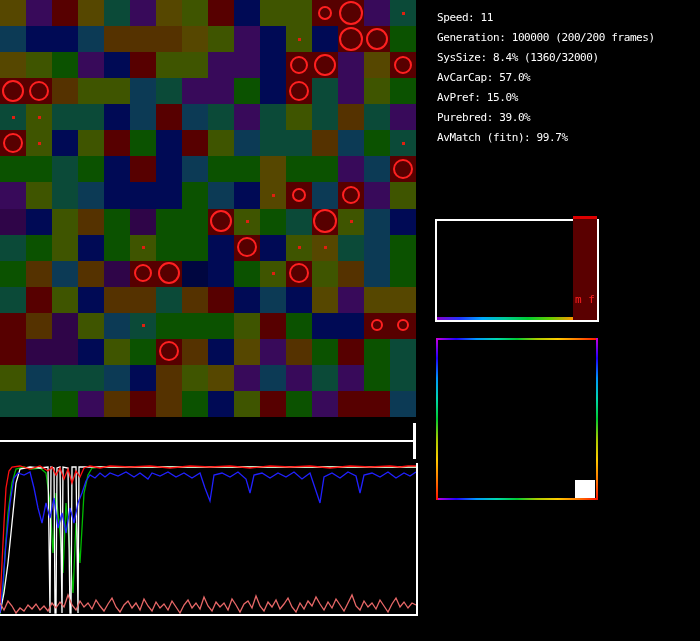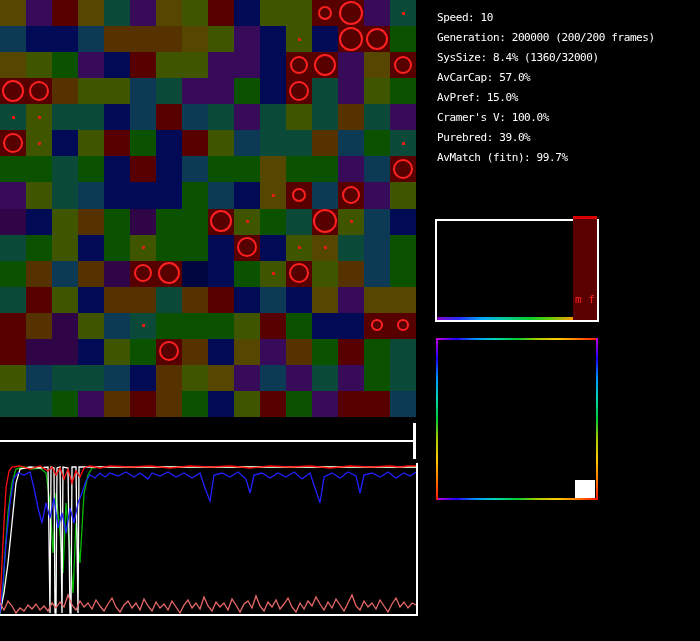--- a/index.html
+++ b/index.html
@@ -336,21 +336,21 @@
       <div class="agent-dot" style="background: rgb(224, 32, 16); left: 246px; top: 220px;"></div>
       <div class="agent-dot" style="background: rgb(224, 32, 16); left: 350px; top: 220px;"></div>
       <div class="agent-dot" style="background: rgb(224, 32, 16); left: 298px; top: 246px;"></div>
       <div class="agent-dot" style="background: rgb(224, 32, 16); left: 324px; top: 246px;"></div>
       <div class="agent-dot" style="background: rgb(224, 32, 16); left: 272px; top: 272px;"></div>
     </div>
 
   <div id="timeline-track"></div>
   <div id="timeline-handle" style="left: 413px;"></div>
 
-  <div id="stats-list"><div>Speed: 10</div><div>Generation: 200000 (200/200 frames)</div><div>SysSize: 8.4% (1360/32000)</div><div>AvCarCap: 57.0%</div><div>AvPref: 15.0%</div><div>Cramer's V: 100.0%</div><div>Purebred: 39.0%</div><div>AvMatch (fitn): 99.7%</div></div>
+  <div id="stats-list"><div>Speed: 11</div><div>Generation: 100000 (200/200 frames)</div><div>SysSize: 8.4% (1360/32000)</div><div>AvCarCap: 57.0%</div><div>AvPref: 15.0%</div><div>Purebred: 39.0%</div><div>AvMatch (fitn): 99.7%</div></div>
 
   <div id="popsize-box"></div>
   <div id="pop-bar" style="background: rgb(90, 0, 0);"></div>
   <div id="pop-cap" style="background: rgb(221, 0, 0);"></div>
   <div id="pop-spectrum" style="background: linear-gradient(to right, rgb(136, 0, 204), rgb(34, 51, 255), rgb(0, 170, 255), rgb(0, 204, 153), rgb(0, 204, 51), rgb(102, 204, 0), rgb(255, 153, 0));"></div>
   <div id="mf-label" style="color: rgb(255, 32, 32);">m f</div>
 
   <div id="genotype-box">
     <div id="gt-top" class="gt-edge" style="background: linear-gradient(to right, rgb(204, 0, 221), rgb(34, 0, 255), rgb(0, 153, 255), rgb(0, 217, 176), rgb(0, 204, 51), rgb(170, 204, 0), rgb(255, 204, 0), rgb(255, 119, 0), rgb(255, 17, 0));"></div>
     <div id="gt-bottom" class="gt-edge" style="background: linear-gradient(to right, rgb(204, 0, 221), rgb(34, 0, 255), rgb(0, 153, 255), rgb(0, 217, 176), rgb(0, 204, 51), rgb(170, 204, 0), rgb(255, 204, 0), rgb(255, 119, 0), rgb(255, 17, 0));"></div>

